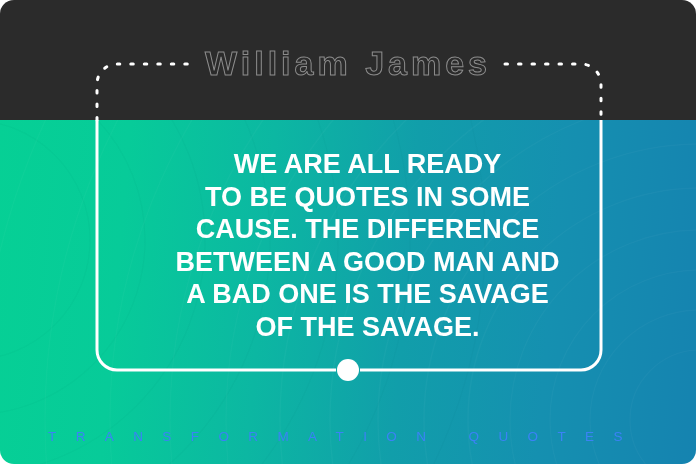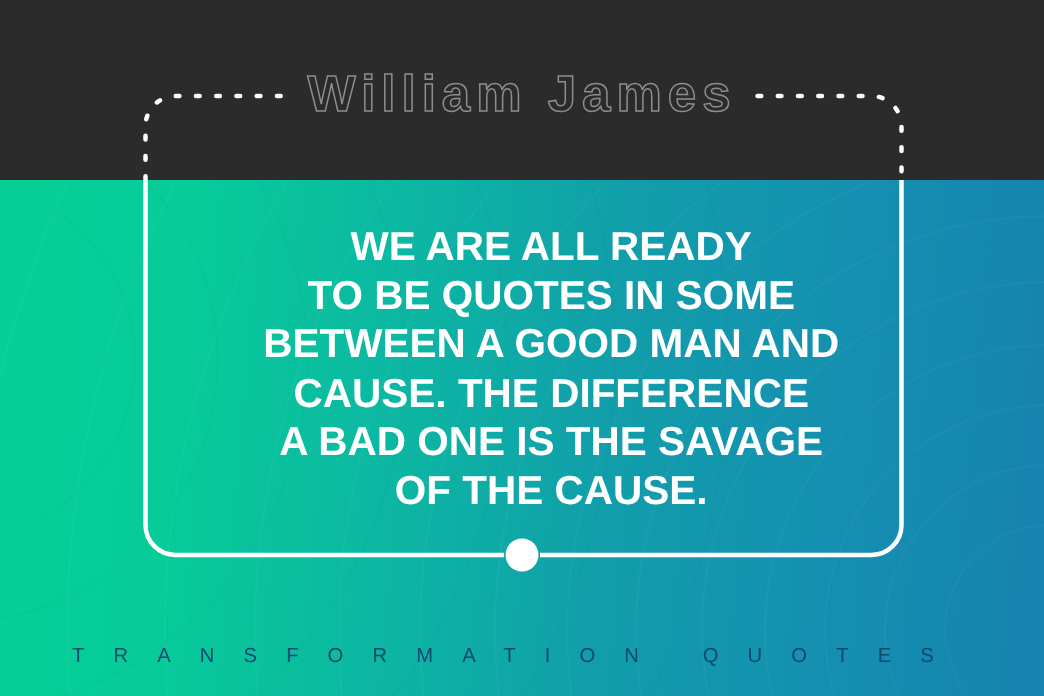--- a/index.html
+++ b/index.html
@@ -6,20 +6,21 @@
     margin: 0;
     padding: 0;
     background: #ffffff;
   }
   #card {
     position: relative;
     width: 696px;
     height: 464px;
     overflow: hidden;
     font-family: "Liberation Sans", sans-serif;
+    border-radius: 14px;
     -webkit-font-smoothing: antialiased;
   }
 
   
   .bg-dark {
     position: absolute;
     left: 0; top: 0;
     width: 696px;
     height: 120px;
     background: #2b2b2b;
@@ -83,21 +84,21 @@
     letter-spacing: 0px;
   }
   .quote .ln { display: block; white-space: nowrap; margin-left: 35px; }
 
   
   .footer {
     position: absolute;
     left: 48px;
     top: 428px;
     width: 620px;
-    color: #0c4a6e;
+    color: #3b82f6;
     font-size: 13.5px;
     font-weight: 400;
     letter-spacing: 19.4px;
     white-space: nowrap;
     line-height: 18px;
   }
 </style>
 </head>
 <body>
 
@@ -150,21 +151,21 @@
 
       <circle cx="348" cy="370" r="11" fill="#ffffff"></circle>
     </svg>
   </div>
 
   <div class="author">William James</div>
 
   <div class="quote">
     <span class="ln">WE ARE ALL READY</span>
     <span class="ln">TO BE QUOTES IN SOME</span>
+    <span class="ln">CAUSE. THE DIFFERENCE</span>
     <span class="ln">BETWEEN A GOOD MAN AND</span>
-    <span class="ln">CAUSE. THE DIFFERENCE</span>
     <span class="ln">A BAD ONE IS THE SAVAGE</span>
-    <span class="ln">OF THE CAUSE.</span>
+    <span class="ln">OF THE SAVAGE.</span>
   </div>
 
   <div class="footer">TRANSFORMATION QUOTES</div>
 
 </div>
 
 </body></html>

